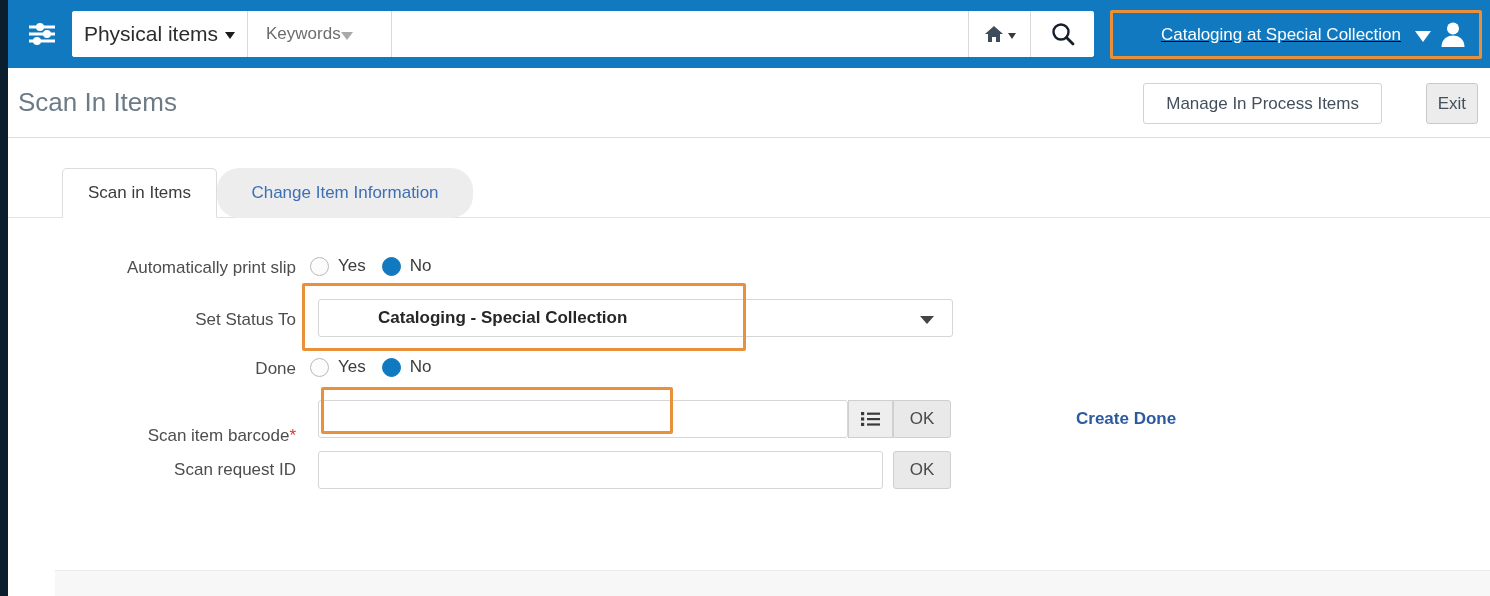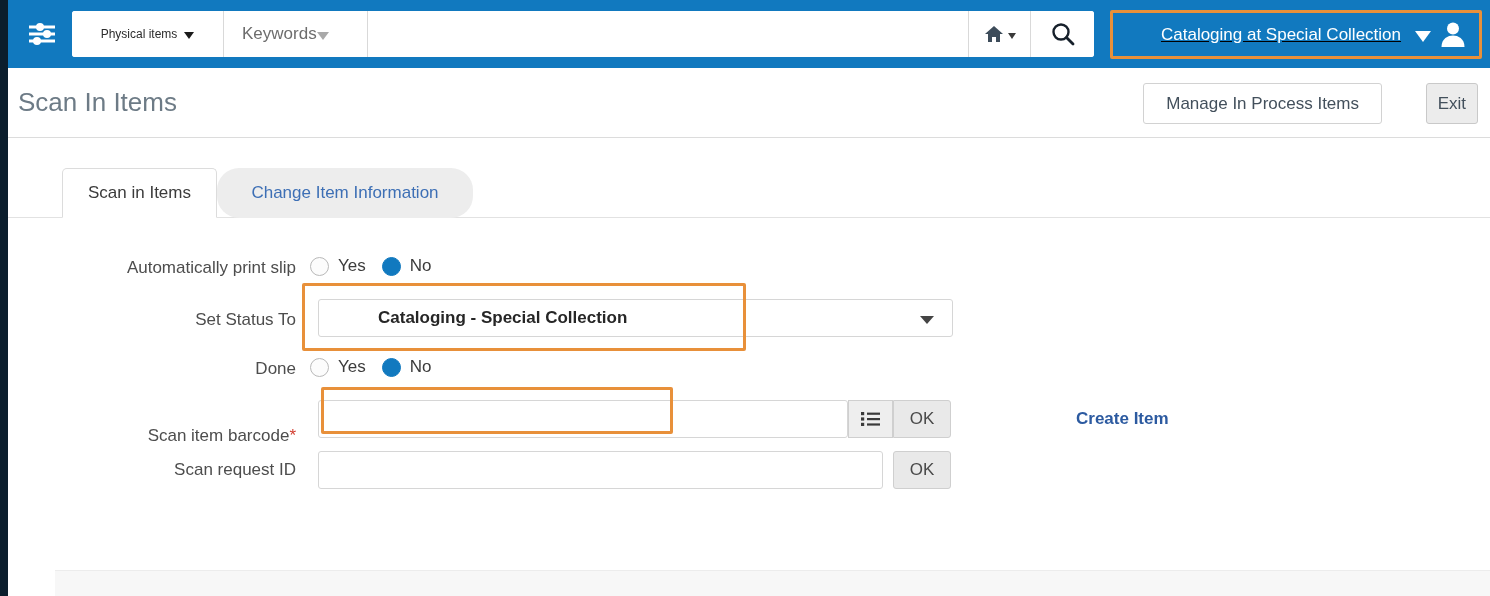--- a/index.html
+++ b/index.html
@@ -36,24 +36,24 @@
   .search-shell {
     position: absolute; left: 72px; top: 11px;
     height: 46px; width: 1022px;
     background: #ffffff;
     border-radius: 3px;
     display: flex;
     align-items: stretch;
     overflow: hidden;
   }
   .sel-physical {
-    width: 152px;
+    width: 176px;
     display: flex; align-items: center; justify-content: center;
     gap: 7px;
-    font-size: 12px; color: #2c2c2c;
+    font-size: 21px; color: #2c2c2c;
     border-right: 1px solid #d9d9d9;
     cursor: pointer;
     background: #fff;
   }
   .sel-physical .caret-sm {
     width: 0; height: 0;
     border-left: 5px solid transparent;
     border-right: 5px solid transparent;
     border-top: 7px solid #1b1b1b;
     margin-top: 2px;
@@ -425,21 +425,21 @@
       <svg width="19" height="16" viewBox="0 0 19 16">
         <rect x="0" y="1" width="3.2" height="3.2" fill="#3a3a3a"></rect>
         <rect x="0" y="6.4" width="3.2" height="3.2" fill="#3a3a3a"></rect>
         <rect x="0" y="11.8" width="3.2" height="3.2" fill="#3a3a3a"></rect>
         <rect x="6" y="1.6" width="13" height="2.2" fill="#3a3a3a"></rect>
         <rect x="6" y="7" width="13" height="2.2" fill="#3a3a3a"></rect>
         <rect x="6" y="12.4" width="13" height="2.2" fill="#3a3a3a"></rect>
       </svg>
     </div>
     <div class="btn-ok" style="left:885px; top:0;">OK</div>
-    <div class="create-link" style="top:9px;">Create Item</div>
+    <div class="create-link" style="top:9px;">Create Done</div>
     <div class="hl-barcode"></div>
   </div>
 
   <div class="row" style="top:233px;">
     <div class="lbl" style="top:9px;">Scan request ID</div>
     <input class="text-input" style="left: 310px; top: 0px; width: 565px;" type="text" value="" placeholder="">
     <div class="btn-ok-solo" style="left:885px; top:0;">OK</div>
   </div>
 
 </div>

